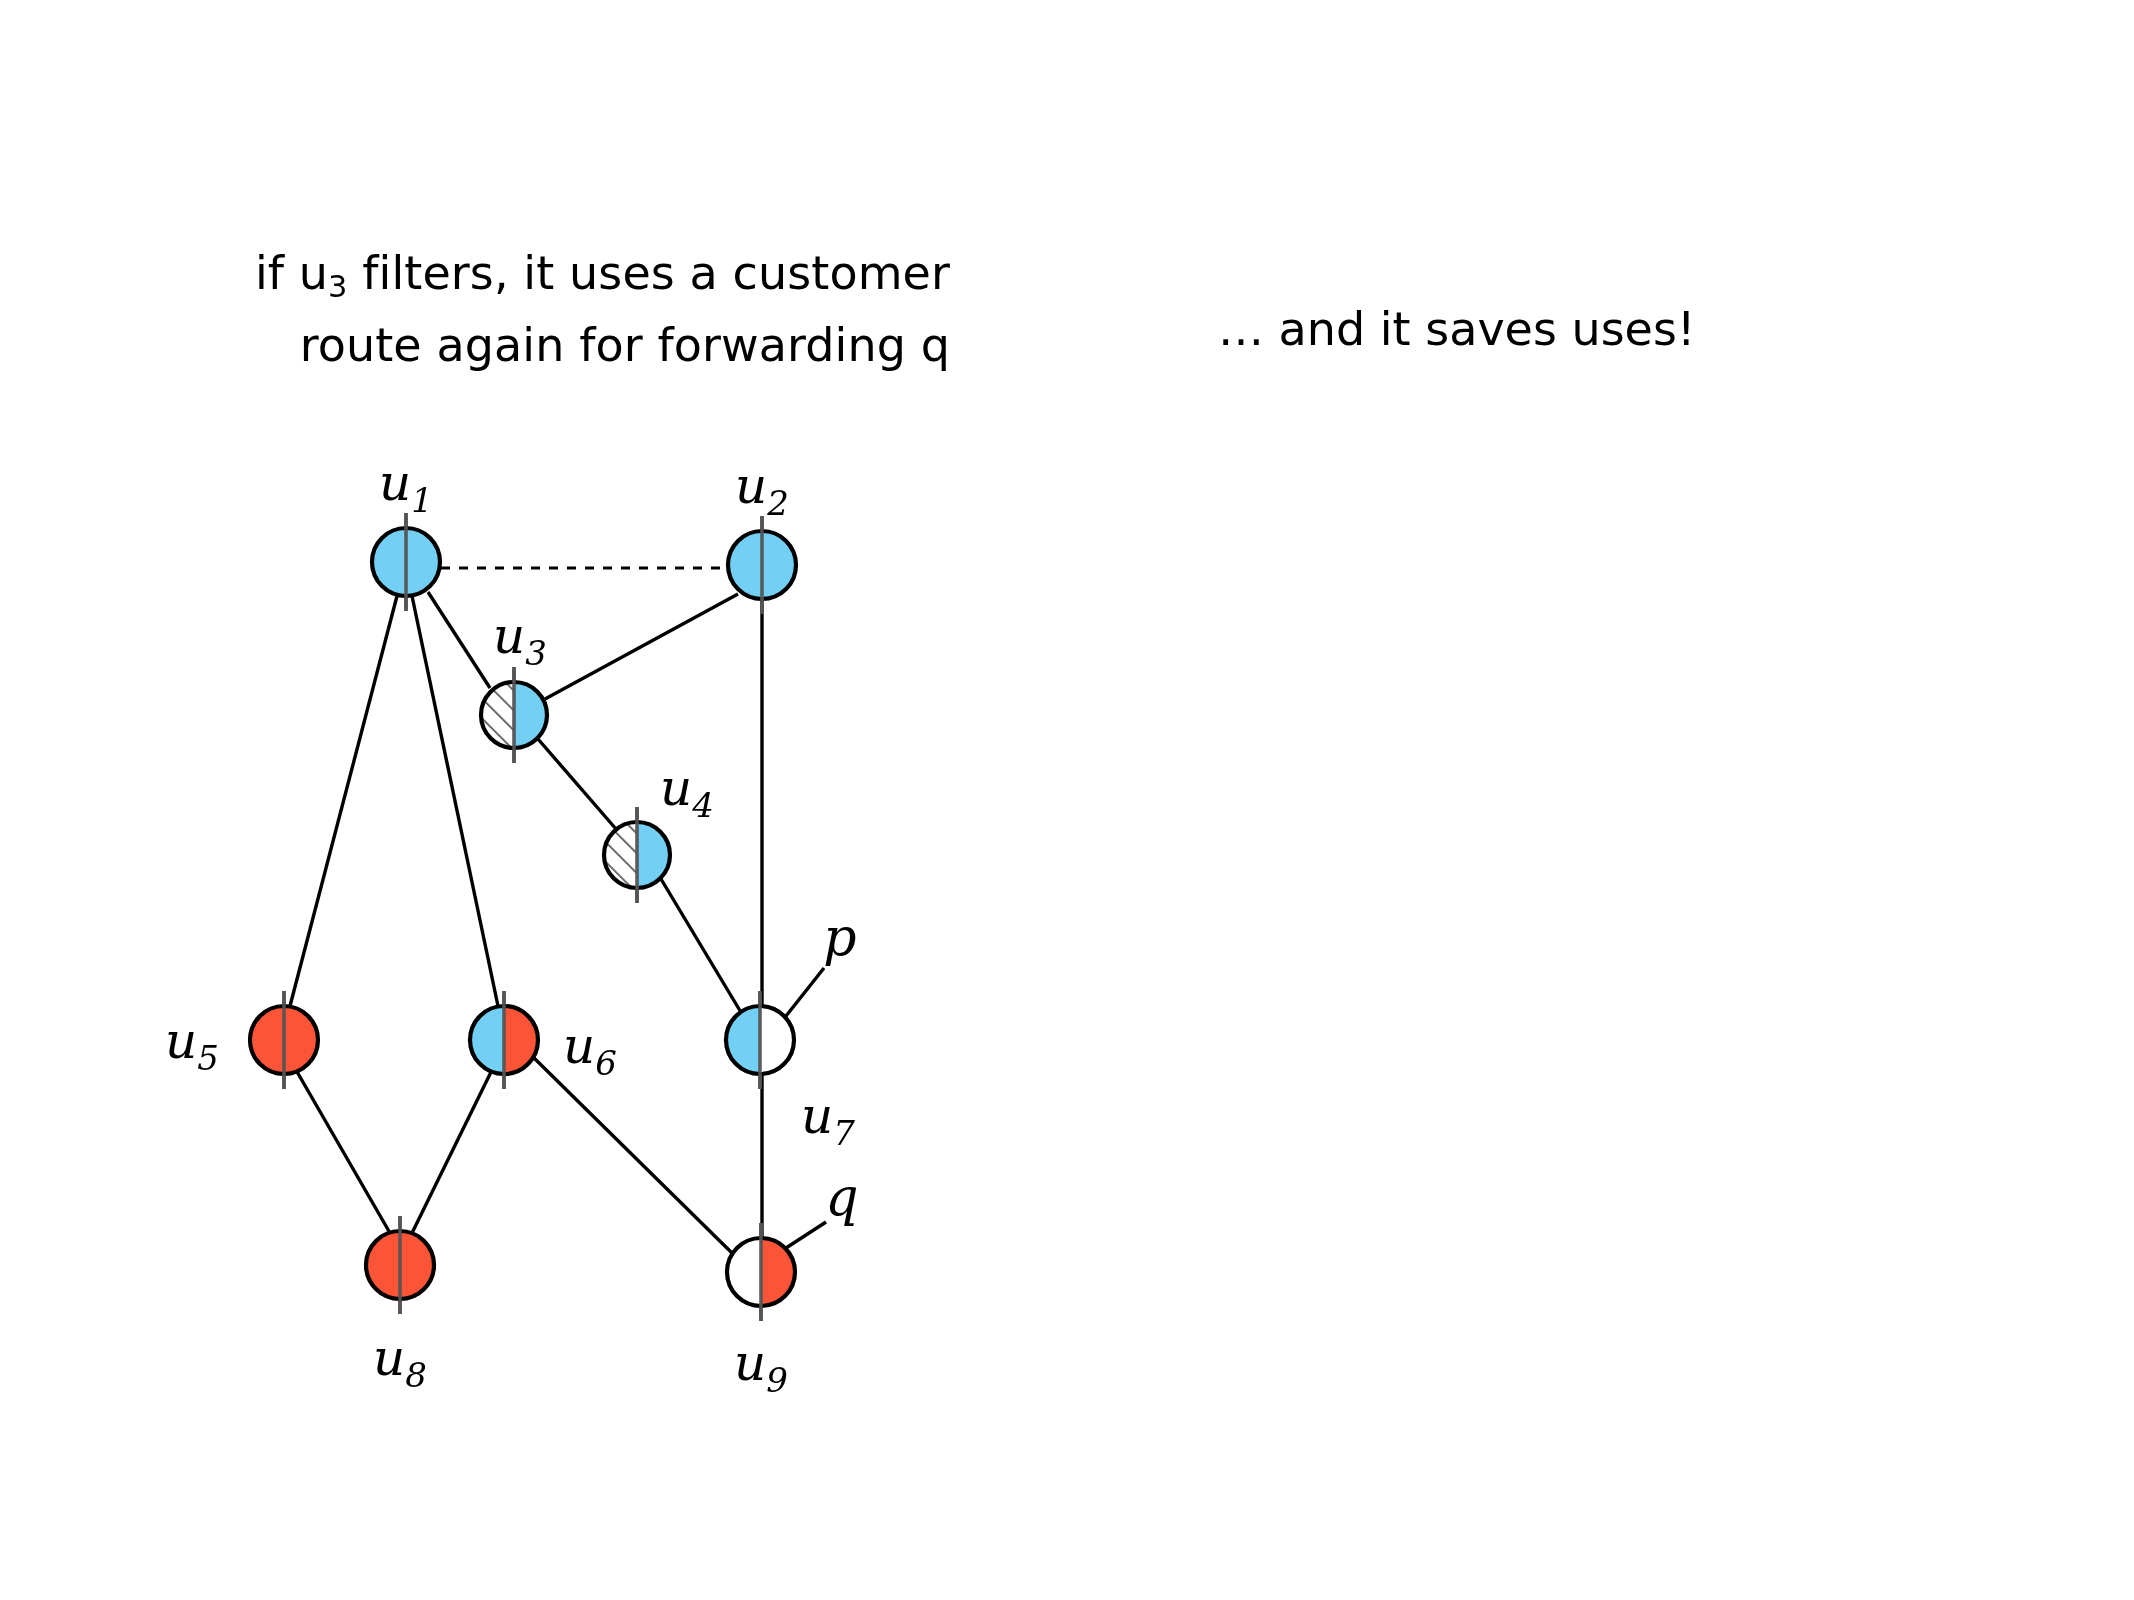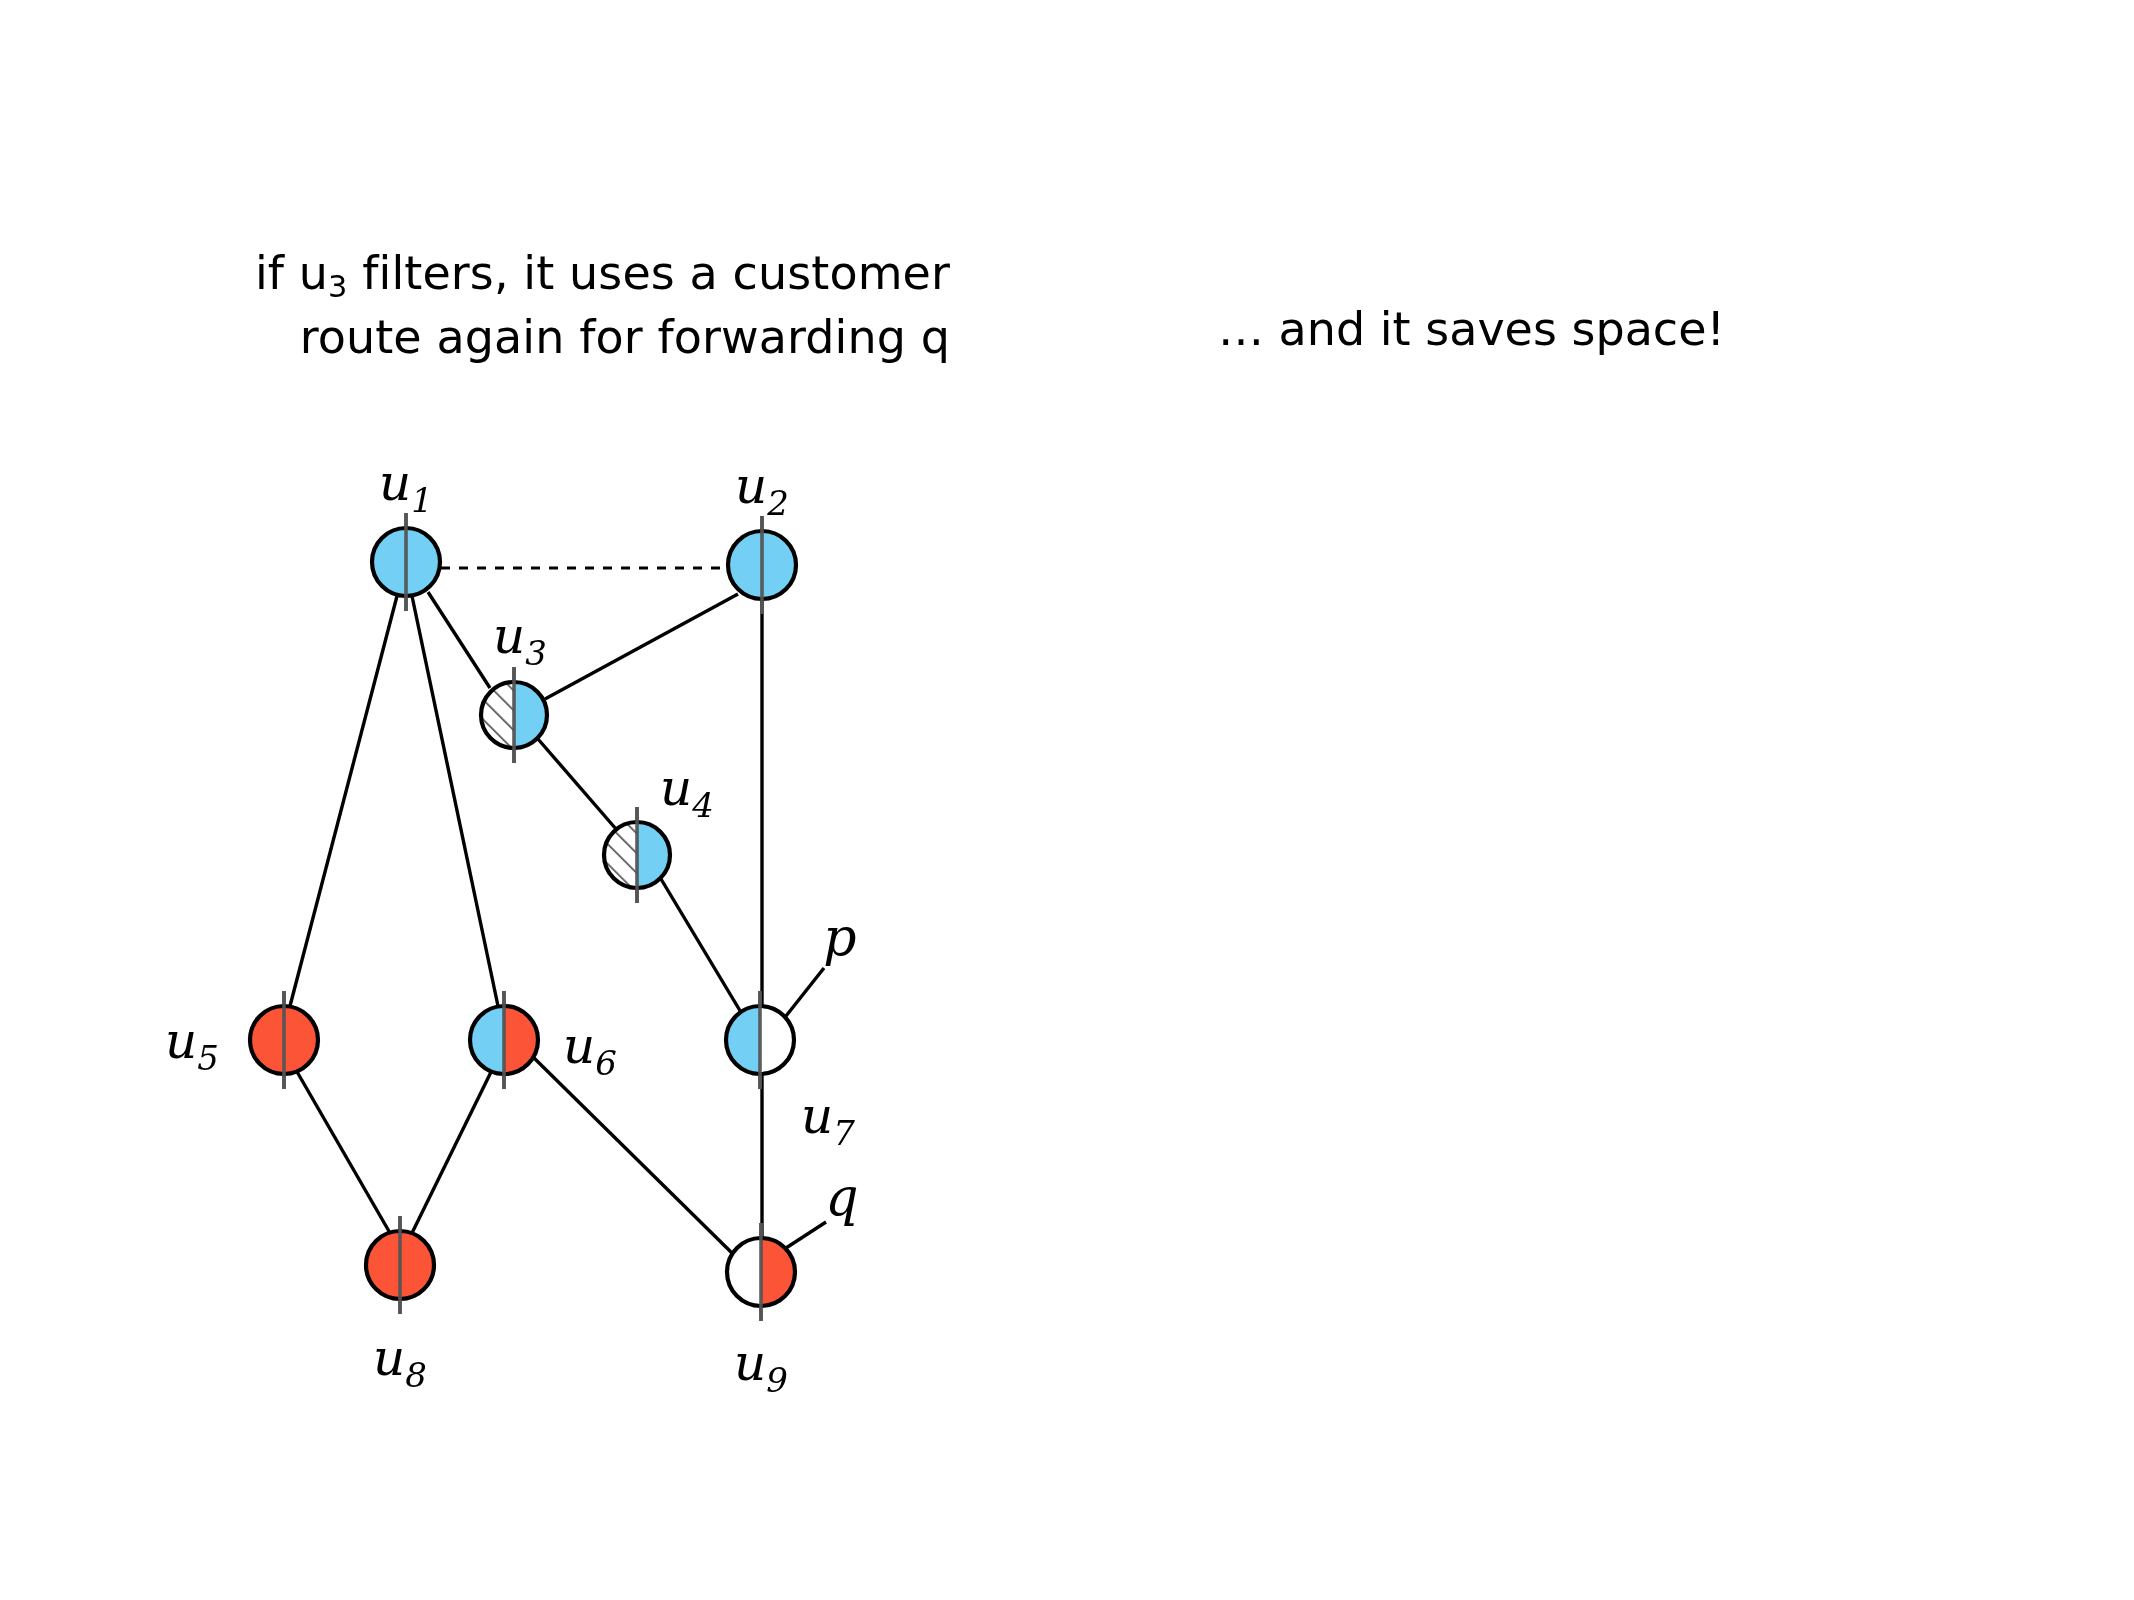--- a/index.html
+++ b/index.html
@@ -31,21 +31,21 @@
     font-family: "DejaVu Sans", sans-serif;
     font-size: 46px;
     line-height: 1.25;
     color: #000000;
     letter-spacing: 0.1px;
   }
   .caption-left .line {
     display: block;
     white-space: nowrap;
   }
-  .caption-left .line.l2 { margin-top: 6px; }
+  .caption-left .line.l2 { margin-top: 14px; }
   .caption-left sub {
     font-size: 0.66em;
     vertical-align: baseline;
     position: relative;
     top: 0.25em;
   }
   .caption-right {
     position: absolute;
     left: 1218px;
     top: 302px;
@@ -84,21 +84,21 @@
 </head>
 <body>
 
 <div class="slide">
 
   <div class="caption-left">
     <span class="line l1"><span>if u</span><sub>3</sub><span> filters, it uses a customer</span></span>
     <span class="line l2">route again for forwarding q</span>
   </div>
 
-  <div class="caption-right">… and it saves space!</div>
+  <div class="caption-right">… and it saves uses!</div>
 
   <svg class="graph-svg" viewBox="0 0 2134 1600">
     <defs>
       <pattern id="hatchPattern" width="14" height="14" patternTransform="rotate(-45)" patternUnits="userSpaceOnUse">
         <rect width="14" height="14" fill="#ffffff"></rect>
         <line x1="0" y1="0" x2="0" y2="14" stroke="#555555" stroke-width="3.4"></line>
       </pattern>
       <clipPath id="clipLeft-u3">
           <rect x="481" y="682" width="33" height="66"></rect>
         </clipPath>

